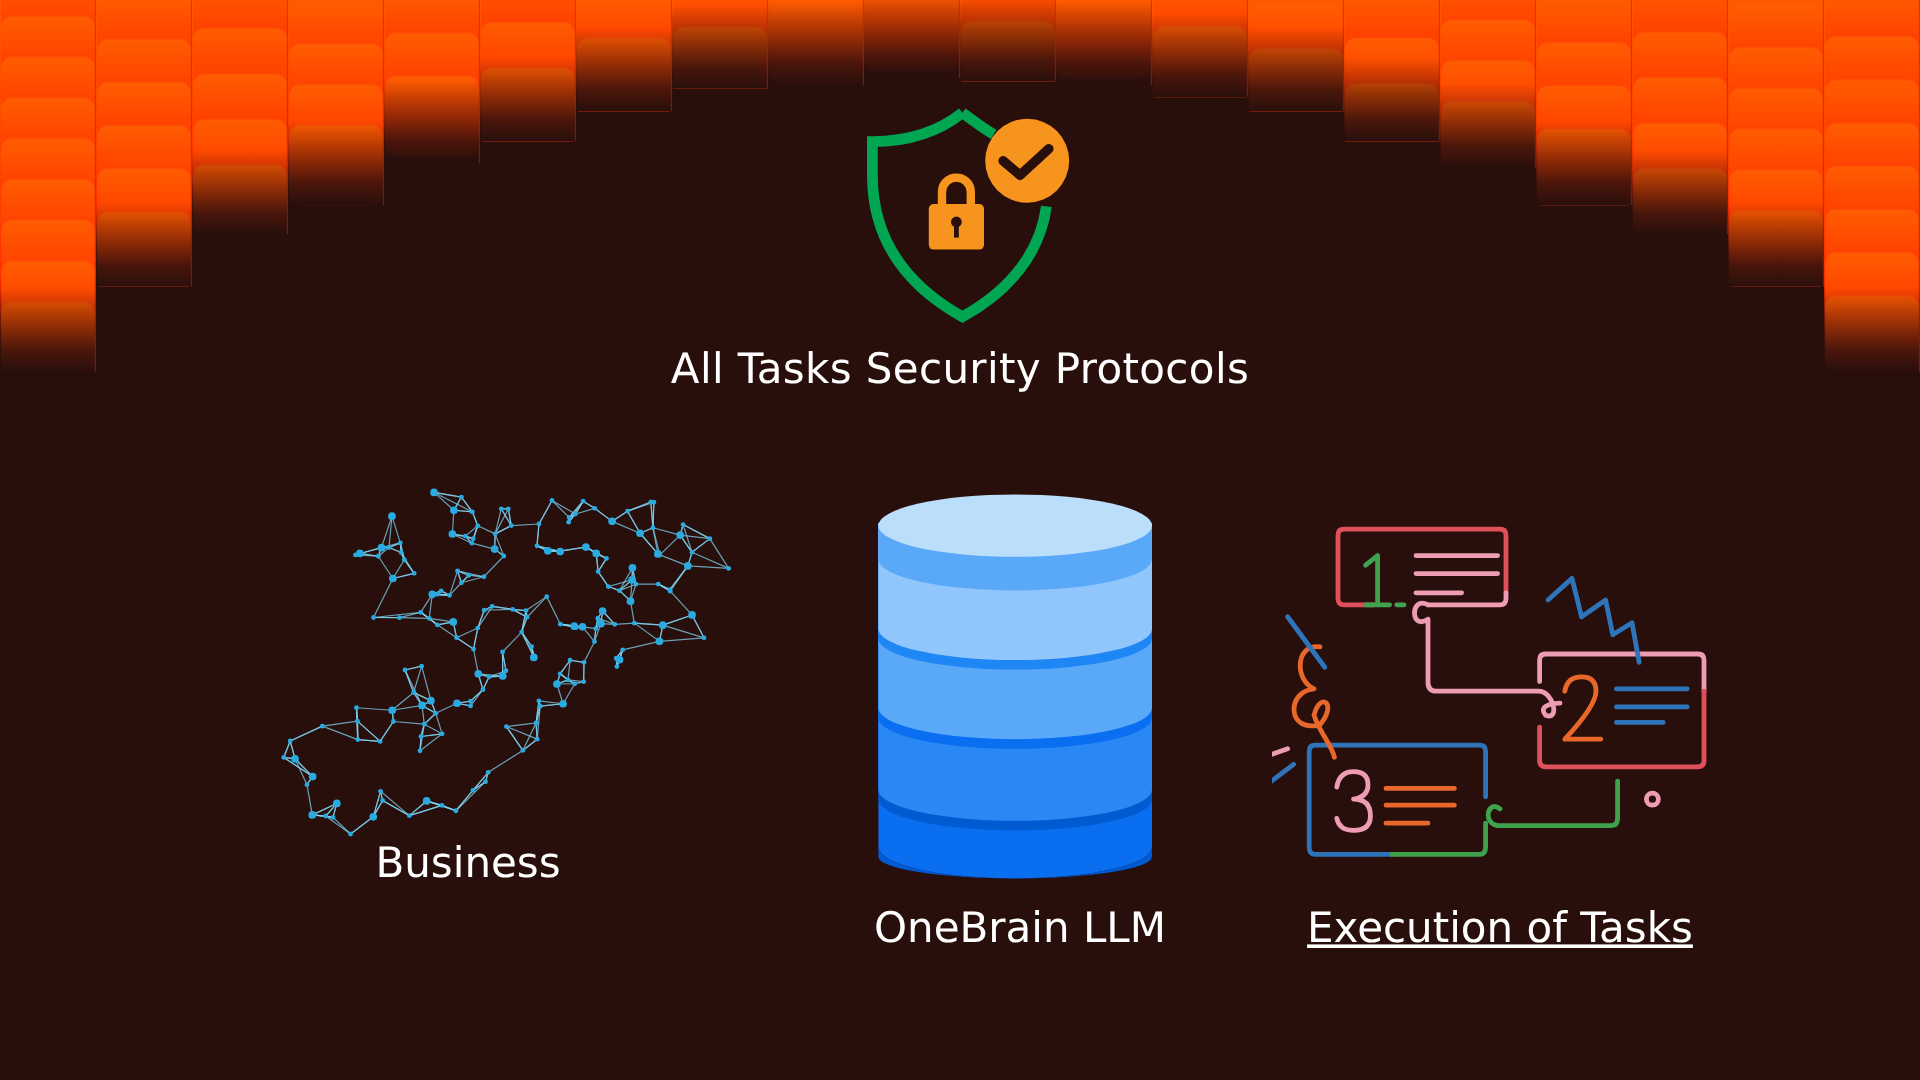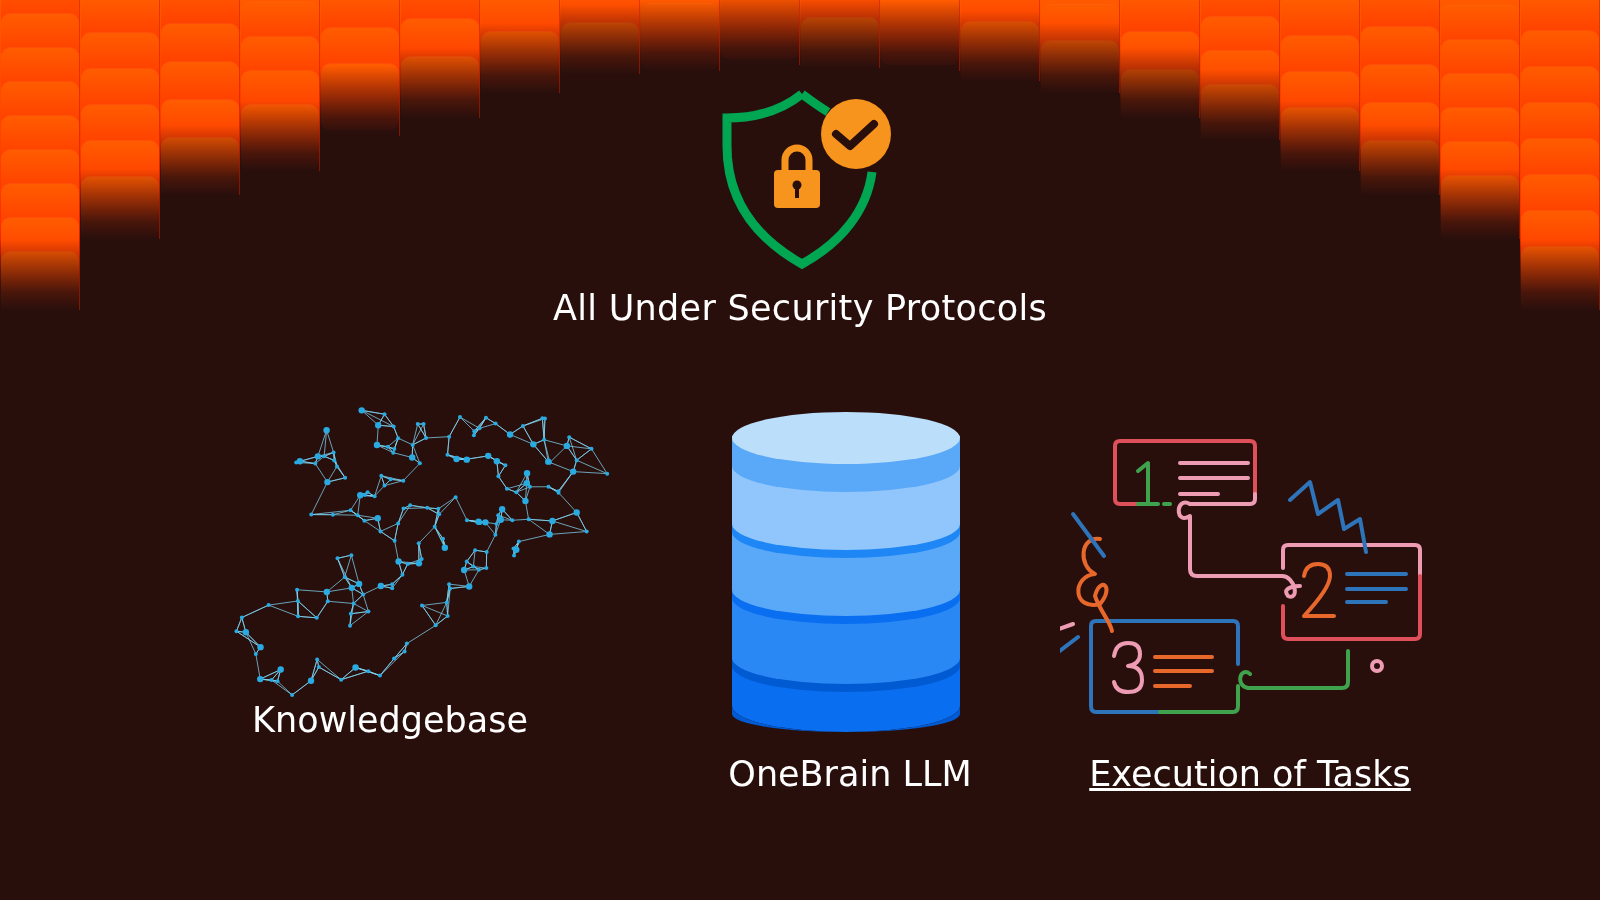--- a/index.html
+++ b/index.html
@@ -229,21 +229,21 @@
     <rect x="52" y="84" width="46" height="38" rx="4" fill="#f7941d"></rect>
     <circle cx="75" cy="99" r="4.5" fill="#290f0c"></circle>
     <rect x="73" y="100" width="4" height="12" fill="#290f0c"></rect>
   </g>
   <g>
     <circle cx="134" cy="48" r="35" fill="#f7941d"></circle>
     <path d="M114 48 L128 60 L152 38" fill="none" stroke="#290f0c" stroke-width="8" stroke-linecap="round" stroke-linejoin="round"></path>
   </g>
 </svg>
 
-<div class="title">All Under Security Protocols</div>
+<div class="title">All Tasks Security Protocols</div>
 
 <svg class="network" id="network" viewBox="0 0 420 330">
     <g>
       <line x1="123.58727456404574" y1="72.37629539088933" x2="124.27093715804715" y2="80.42875356546487" stroke="#7fd3f0" stroke-opacity="0.75" stroke-width="1"></line>
       <line x1="123.58727456404574" y1="72.37629539088933" x2="114.17125817311113" y2="76.28856173836492" stroke="#7fd3f0" stroke-opacity="0.75" stroke-width="1"></line>
       <line x1="123.58727456404574" y1="72.37629539088933" x2="126.93040833056942" y2="86.46346636252801" stroke="#7fd3f0" stroke-opacity="0.75" stroke-width="1"></line>
       <line x1="304.0419713212568" y1="175.46857730529138" x2="306.2614403164586" y2="169.70497534117192" stroke="#7fd3f0" stroke-opacity="0.75" stroke-width="1"></line>
       <line x1="304.0419713212568" y1="175.46857730529138" x2="303.52914972559466" y2="168.4499983521644" stroke="#7fd3f0" stroke-opacity="0.75" stroke-width="1"></line>
       <line x1="304.0419713212568" y1="175.46857730529138" x2="308.87104403588086" y2="161.59546658079648" stroke="#7fd3f0" stroke-opacity="0.75" stroke-width="1"></line>
       <line x1="140.01804840752675" y1="245.6569657480875" x2="140.82216180471903" y2="233.74192989314153" stroke="#7fd3f0" stroke-opacity="0.75" stroke-width="1"></line>
@@ -965,16 +965,16 @@
     <path d="M230 64 L250 46 L258 78 L278 64 L284 93 L300 83 L306 116" stroke="#2e74bb"></path>
     <path d="M40 103 C20 100 18 130 35 138 C12 140 12 175 40 168 C55 150 40 140 35 160 C40 175 50 185 52 195" stroke="#e8682c"></path>
     <path d="M13 78 L44 120" stroke="#2e74bb"></path>
     <path d="M-7 195 L13 188" stroke="#ee9cb4"></path>
     <path d="M-7 220 L18 201" stroke="#2e74bb"></path>
     <circle cx="317" cy="230" r="5" stroke="#ee9cb4"></circle>
   </g>
 </svg>
 
 <div class="label lab-kb">
-  <div>Knowledgebase</div>
+  <div>Business</div>
 </div>
 <div class="label lab-llm">OneBrain LLM</div>
 <div class="label lab-tasks">Execution of Tasks</div>
 
 </body></html>

